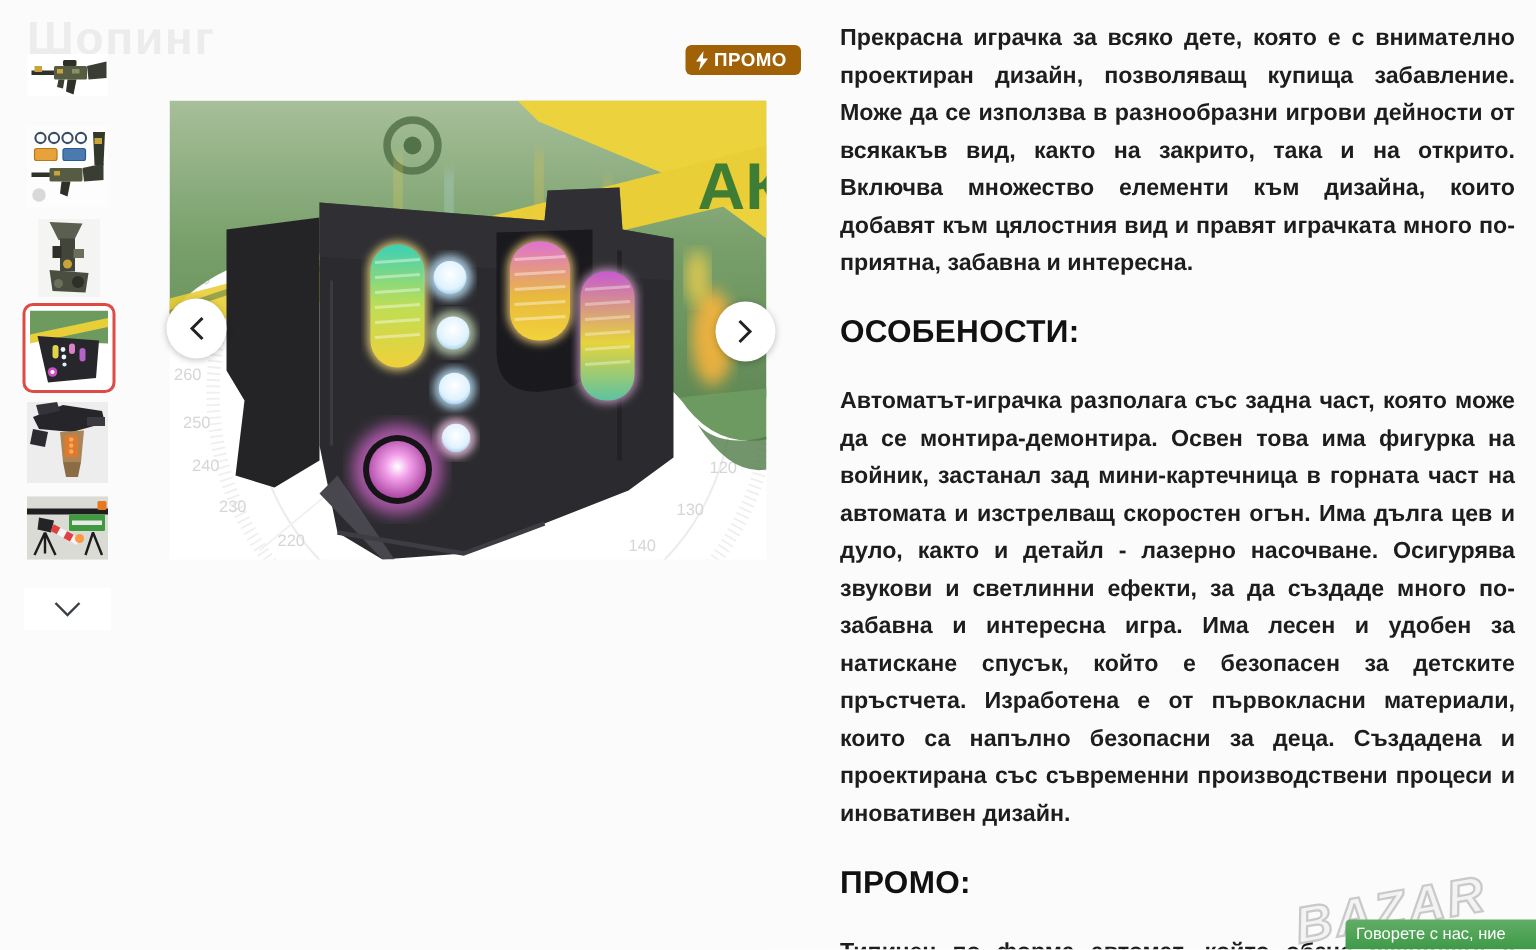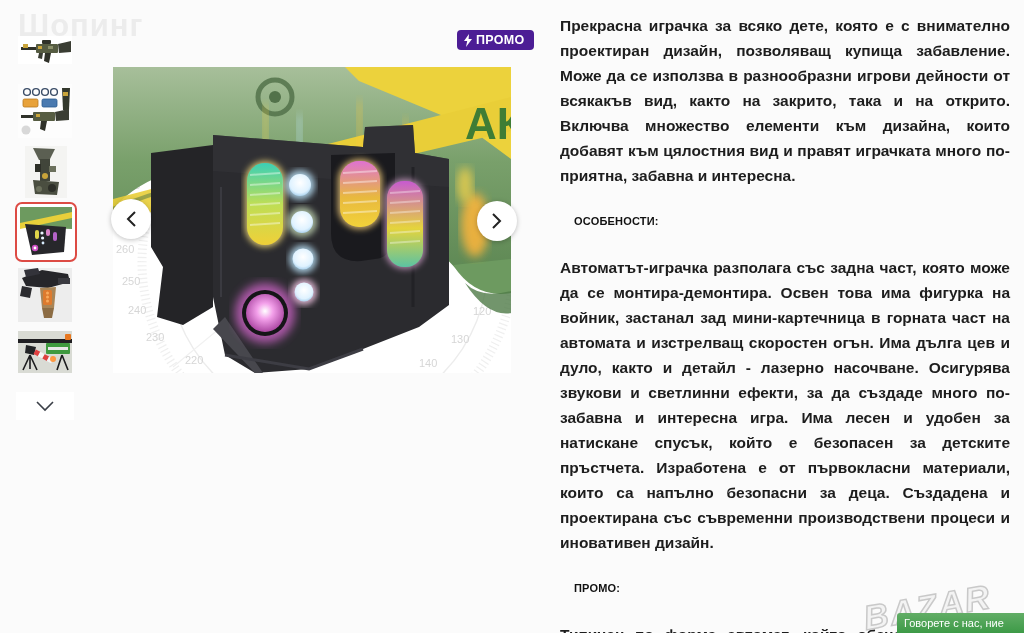--- a/index.html
+++ b/index.html
@@ -27,39 +27,39 @@
   .thumb-more { position:absolute; left:16px; top:392px; width:58px; height:28px;
                 background:#fff; border:none; cursor:pointer;
                 display:flex; align-items:center; justify-content:center; }
 
   
   .main-image { position:absolute; left:113px; top:67px; width:398px; height:306px; background:#fff; }
   .main-image svg { display:block; }
 
   .promo-badge {
     position:absolute; left:457px; top:30px; height:20px;
-    background:#4c1d95; color:#fff; font-weight:bold; font-size:12.5px;
+    background:#a16207; color:#fff; font-weight:bold; font-size:12.5px;
     border-radius:4px; padding:0 9px 0 7px;
     display:flex; align-items:center; gap:4px; letter-spacing:.3px;
   }
 
   .nav-btn {
     position:absolute; width:40px; height:40px; border-radius:50%;
     background:#fff; border:none; cursor:pointer;
     box-shadow:0 1px 5px rgba(0,0,0,.25);
     display:flex; align-items:center; justify-content:center; z-index:5;
   }
   .nav-prev { left:111px; top:199px; }
   .nav-next { left:477px; top:201px; }
 
   
   .description { position:absolute; left:560px; top:0; width:450px; padding-top:13px;
                  color:#1d1d1d; font-size:15.5px; line-height:25px; text-align:justify; }
   .description p { margin:0 0 21px;font-weight:bold; }
-  .description h3 { font-size:11px; color:#111; margin:0 14px 21px; letter-spacing:.2px; }
+  .description h3 { font-size:21px; color:#111; margin:0 0 21px; letter-spacing:.2px; }
 
   
   .brand-watermark {
     position:absolute; right:32px; bottom:6px; z-index:1;
     font-size:34px; font-weight:bold; font-style:italic;
     transform:rotate(-10deg);
     color:#f3f3f3; -webkit-text-stroke:1.5px #c9c9c9;
     letter-spacing:2px; user-select:none;
   }
   .chat-bar {

